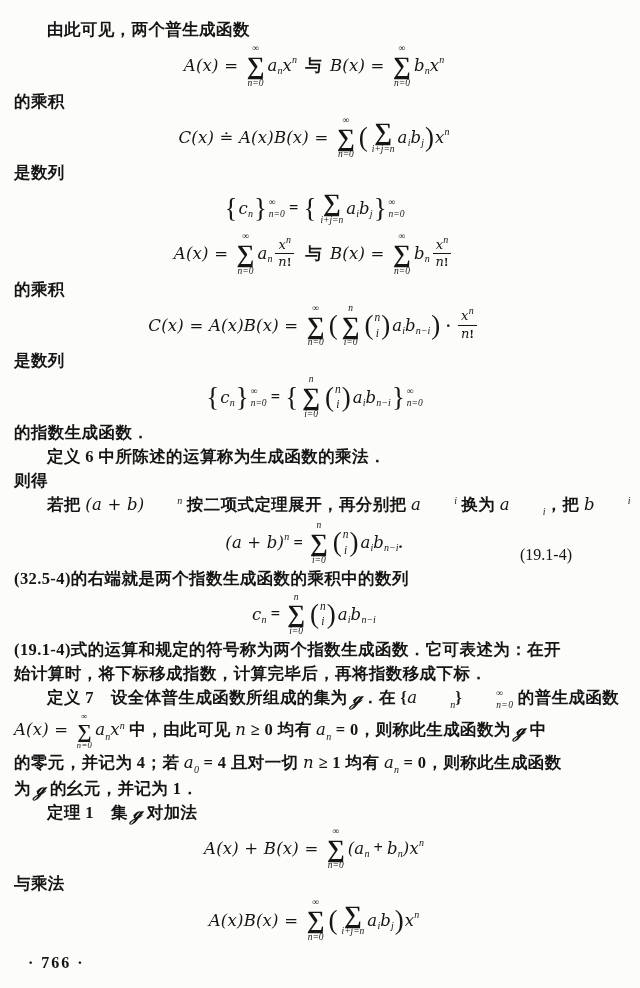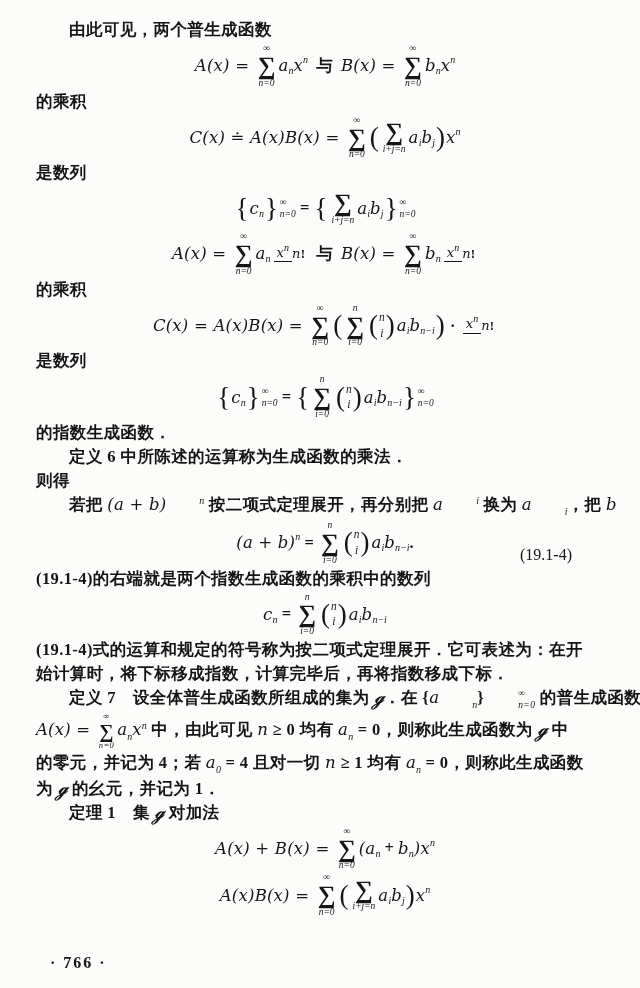--- a/index.html
+++ b/index.html
@@ -4,21 +4,21 @@
 <style>
   html,body{margin:0;padding:0;}
   body{
     width:640px;height:988px;overflow:hidden;
     background:#fcfcfa;color:#151515;
     font-family:"Liberation Serif","DejaVu Serif",serif;
     -webkit-font-smoothing:antialiased;
   }
   .page{
     box-sizing:border-box;height:100%;
-    padding:18px 26px 0 36px;
+    padding:18px 26px 0 14px;
     display:flex;flex-direction:column;
   }
   
   .p{
     font-size:16.5px;line-height:24px;letter-spacing:.4px;
     white-space:nowrap;
   }
   .p.indent{text-indent:2em;}
   .cjk{font-weight:600;}
   .b{font-weight:800;}
@@ -30,21 +30,21 @@
     min-height:44px;margin:1px 0;font-size:16.5px;
   }
   .ftag{position:absolute;right:42px;top:50%;transform:translateY(-50%);font-size:16px;font-style:normal;margin-top:12px;}
   
   .sum{display:inline-flex;flex-direction:column;align-items:center;line-height:1;margin:0 3px;vertical-align:middle;}
   .sum .lim{font-size:9.5px;font-style:italic;line-height:1.15;}
   .sum .sigma{font-size:25px;line-height:.95;font-style:normal;font-weight:600;}
   .sum.small .sigma{font-size:20px;}
   .sum.small .lim{font-size:8.5px;}
   
-  .frac{display:inline-flex;align-items:center;margin:0 3px;font-size:13px;line-height:1.15;vertical-align:middle;}
+  .frac{display:inline-flex;flex-direction:column;align-items:center;margin:0 3px;font-size:13px;line-height:1.15;vertical-align:middle;}
   .frac .num{border-bottom:1.2px solid #151515;padding:0 3px 1px;}
   .frac .den{padding-top:1px;}
   
   .binom{display:inline-flex;align-items:center;margin:0 2px;vertical-align:middle;}
   .binom .bp{font-size:27px;font-style:normal;transform:scaleY(1.05);line-height:1;font-weight:400;}
   .binom .bcol{display:inline-flex;flex-direction:column;align-items:center;font-size:11.5px;font-style:italic;line-height:1.35;padding:0 1px;}
   
   .big{font-size:27px;font-style:normal;font-weight:400;display:inline-block;transform:scaleY(1.05);line-height:1;margin:0 1px;}
   
   .sp{font-size:10px;font-style:italic;position:relative;top:-6px;display:inline-block;letter-spacing:0;}
@@ -247,21 +247,21 @@
           </span>
           <span class="bp">)</span>
         </span>
         <span class="tok m">a</span>
         <span class="sb">i</span>
         <span class="tok m">b</span>
         <span class="sb">n−i</span>
         <span class="tok cjk">.</span>
         <span class="ftag">(19.1-4)</span>
       </div>
-      <div class="p"><span class="tok cjk">(19.1-4)的右端就是两个指数生成函数的乘积中的数列</span></div>
+      <div class="p"><span class="tok cjk">(32.5-4)的右端就是两个指数生成函数的乘积中的数列</span></div>
       <div class="f">
         <span class="tok m">c</span>
         <span class="sb">n</span>
         <span class="tok cjk"> = </span>
         <span class="sum">
           <span class="lim">n</span>
           <span class="sigma">∑</span>
           <span class="lim">i=0</span>
         </span>
         <span class="binom">
@@ -270,21 +270,21 @@
             <span>n</span>
             <span>i</span>
           </span>
           <span class="bp">)</span>
         </span>
         <span class="tok m">a</span>
         <span class="sb">i</span>
         <span class="tok m">b</span>
         <span class="sb">n−i</span>
       </div>
-      <div class="p"><span class="tok cjk">(19.1-4)式的运算和规定的符号称为</span><span class="tok b cjk">按二项式定理展开</span><span class="tok cjk">．它可表述为：在开</span></div>
+      <div class="p"><span class="tok cjk">(19.1-4)式的运算和规定的符号称为</span><span class="tok b cjk">两个指数生成函数</span><span class="tok cjk">．它可表述为：在开</span></div>
       <div class="p"><span class="tok cjk">始计算时，将下标移成指数，计算完毕后，再将指数移成下标．</span></div>
       <div class="p indent"><span class="tok b cjk">定义 7</span><span class="tok cjk">　设全体普生成函数所组成的集为 </span><span class="tok g">ℊ</span><span class="tok cjk">．在 </span><span class="tok cjk">{</span><span class="tok m">a</span><span class="sb">n</span><span class="tok cjk">}</span><span class="stk">
           <span>∞</span>
           <span>n=0</span>
         </span><span class="tok cjk"> 的普生成函数</span></div>
       <div class="p"><span class="tok m">A(x) = </span><span class="sum small">
           <span class="lim">∞</span>
           <span class="sigma">∑</span>
           <span class="lim">n=0</span>
         </span><span class="tok m">a</span><span class="sb">n</span><span class="tok m">x</span><span class="sp">n</span><span class="tok cjk"> 中，由此可见 </span><span class="tok m">n</span><span class="tok cjk"> ≥ 0 均有 </span><span class="tok m">a</span><span class="sb">n</span><span class="tok cjk"> = 0，则称此生成函数为 </span><span class="tok g">ℊ</span><span class="tok cjk"> 中</span></div>
@@ -301,20 +301,21 @@
         <span class="tok m">(</span>
         <span class="tok m">a</span>
         <span class="sb">n</span>
         <span class="tok cjk"> + </span>
         <span class="tok m">b</span>
         <span class="sb">n</span>
         <span class="tok m">)</span>
         <span class="tok m">x</span>
         <span class="sp">n</span>
       </div>
+      <div class="p"><span class="tok cjk">与乘法</span></div>
       <div class="f">
         <span class="tok m">A(x)B(x) = </span>
         <span class="sum">
           <span class="lim">∞</span>
           <span class="sigma">∑</span>
           <span class="lim">n=0</span>
         </span>
         <span class="tok big">(</span>
         <span class="sum">
           <span class="sigma">∑</span>

